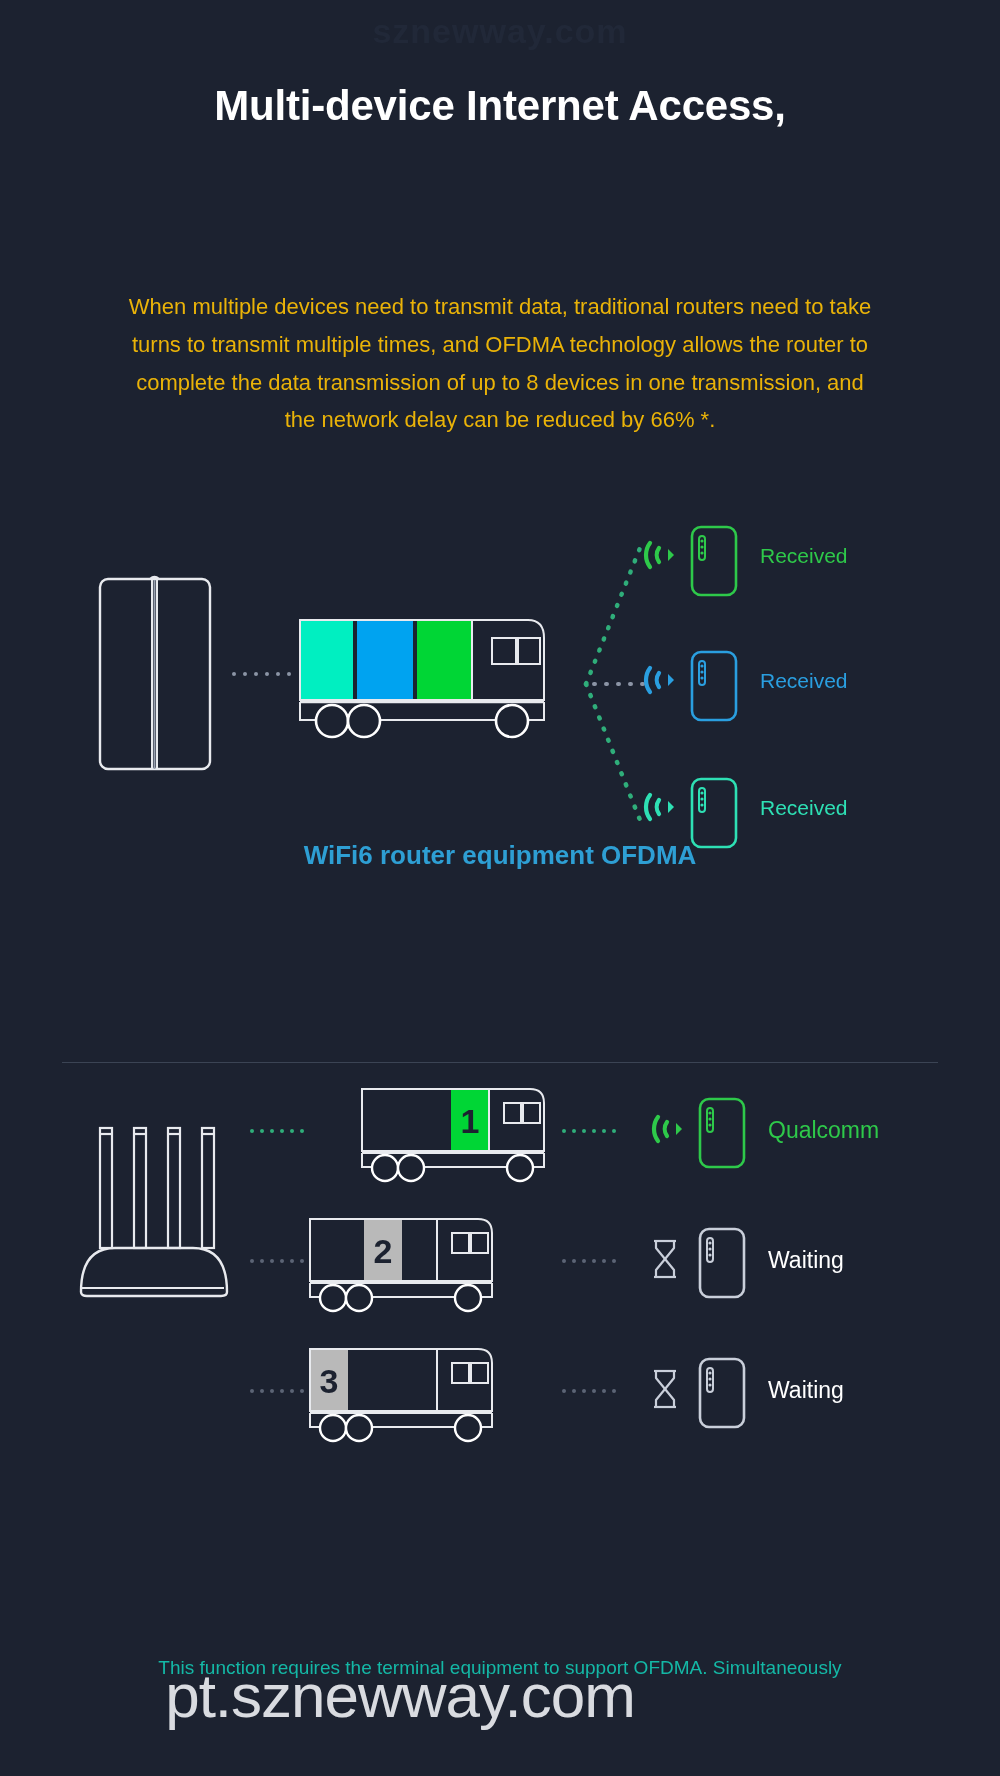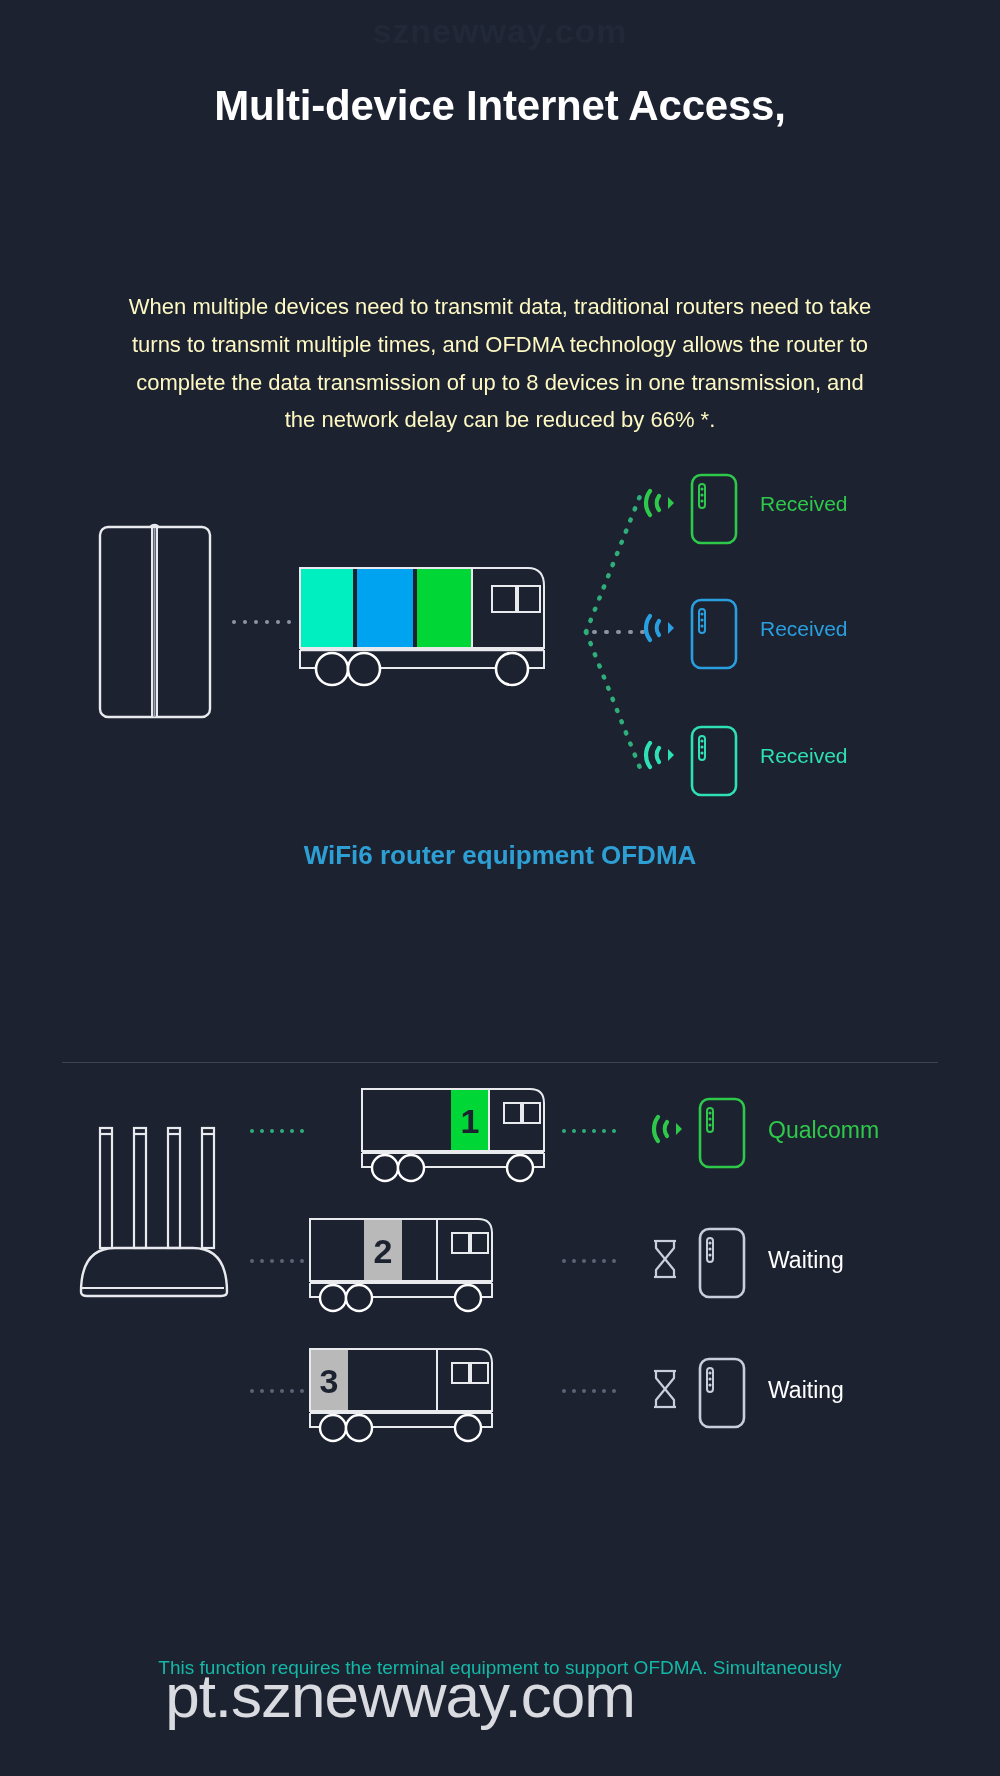--- a/index.html
+++ b/index.html
@@ -27,21 +27,21 @@
     color:#ffffff;letter-spacing:-0.2px;
   }
   .h1{top:78px;}
   .h2{
     position:absolute;top:212px;left:0;width:1000px;text-align:center;
     font-size:31px;font-weight:700;color:#ffffff;letter-spacing:-0.2px;
   }
   .body-copy{
     position:absolute;top:288px;left:120px;width:760px;
     text-align:center;font-size:22px;line-height:1.72;
-    color:#fef9c3;font-weight:400;
+    color:#eab308;font-weight:400;
   }
 
   
   .abs{position:absolute;}
   .label{font-size:21px;font-weight:400;white-space:nowrap;}
 
   
   .dots{position:absolute;height:4px;}
   .dots i{
     position:absolute;top:0;width:4px;height:4px;border-radius:50%;
@@ -82,21 +82,21 @@
 
 <div class="page">
 
   <div class="top-wm">sznewway.com</div>
 
   <div class="h1">
     <div>Multi-device Internet Access,</div>
   </div>
   <div class="body-copy">When multiple devices need to transmit data, traditional routers need to take turns to transmit multiple times, and OFDMA technology allows the router to complete the data transmission of up to 8 devices in one transmission, and the network delay can be reduced by 66% *.</div>
 
-  <div class="abs" style="left:0;top:472px;width:1000px;height:360px;">
+  <div class="abs" style="left:0;top:524px;width:1000px;height:360px;">
 
     <svg class="abs" style="left:95px;top:50px;" width="120" height="200" viewBox="0 0 120 200">
       <rect x="5" y="5" width="110" height="190" rx="8" ry="8" fill="none" stroke="#e8eaee" stroke-width="2.4"></rect>
       <line x1="57" y1="6" x2="57" y2="195" stroke="#e8eaee" stroke-width="2"></line>
       <line x1="62" y1="6" x2="62" y2="195" stroke="#e8eaee" stroke-width="2"></line>
       <line x1="59.5" y1="6" x2="59.5" y2="195" stroke="#9aa3b2" stroke-width="2"></line>
       <path d="M55 5 Q59.5 1 64 5" fill="none" stroke="#e8eaee" stroke-width="2.2"></path>
     </svg>
 
     <div class="dots" style="left:232px;top:148px;width:64px;color:#8c95a6;">

